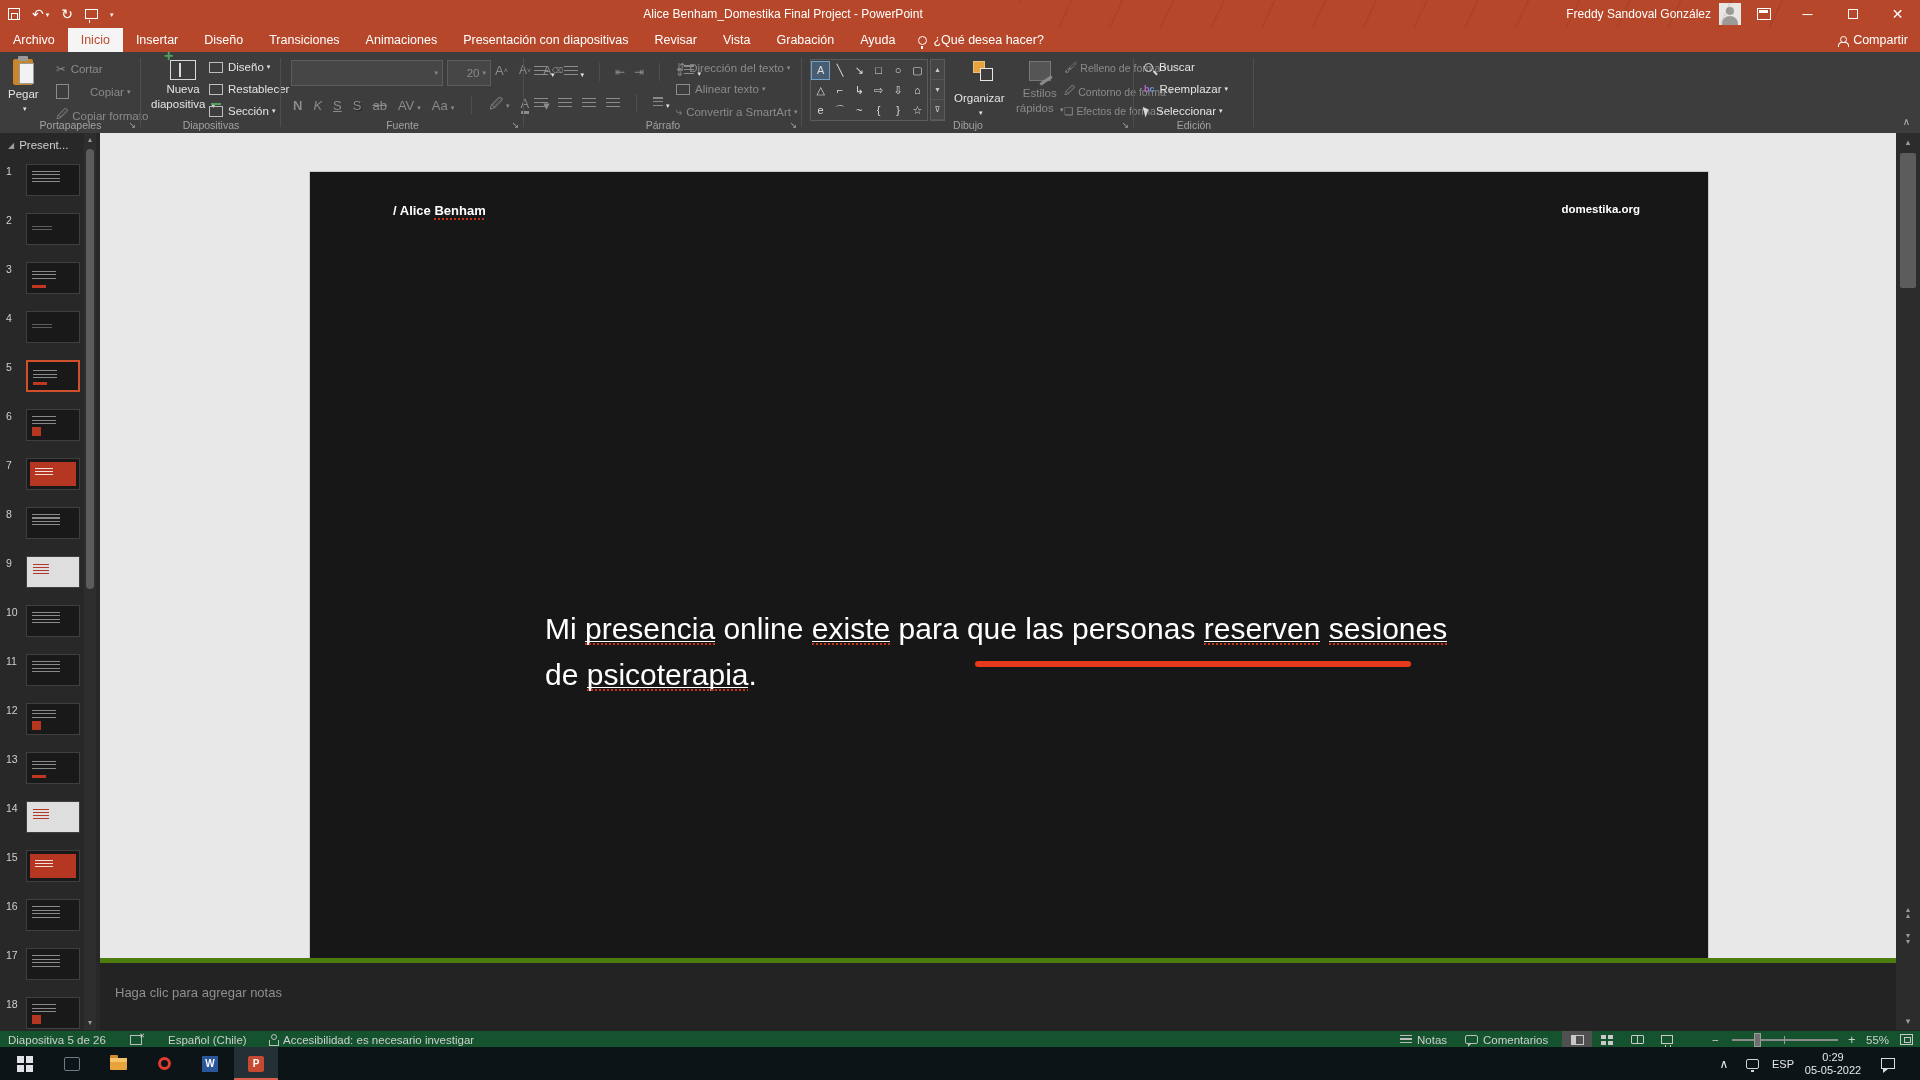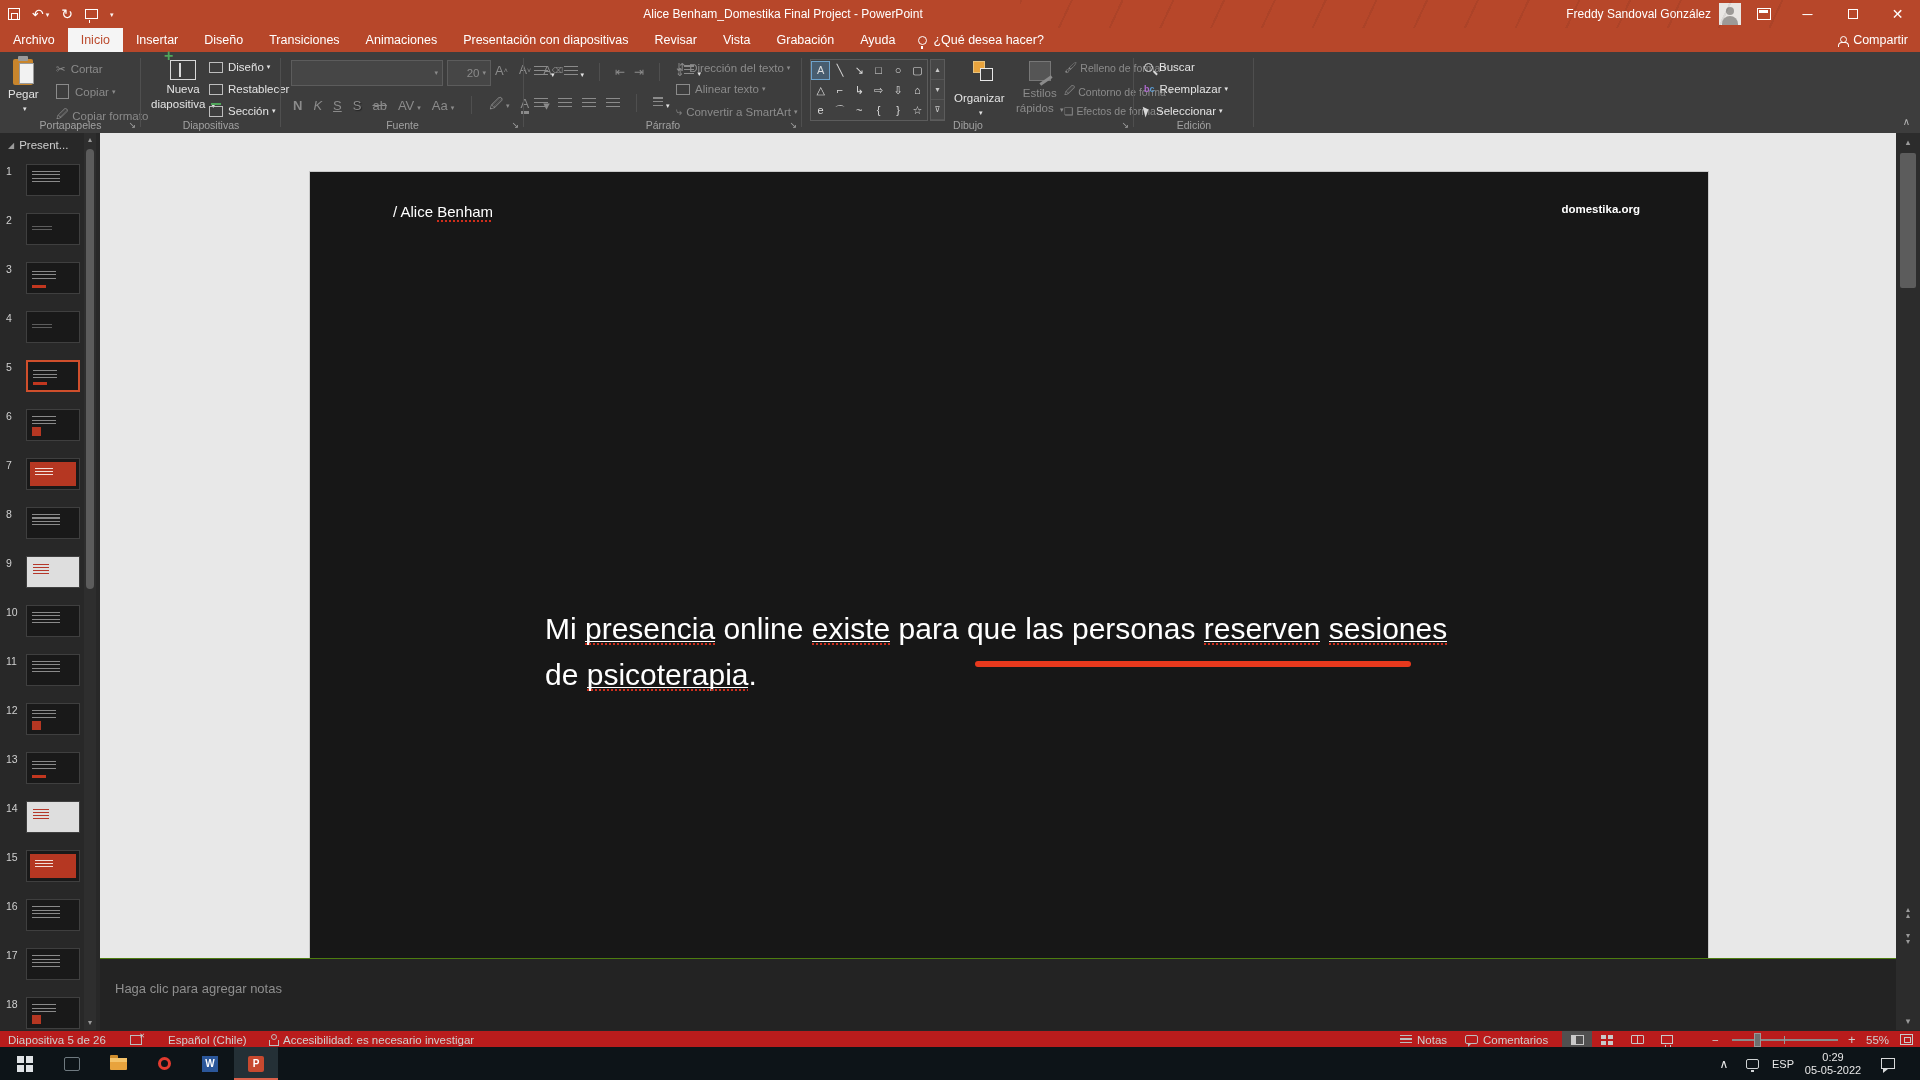--- a/index.html
+++ b/index.html
@@ -103,41 +103,41 @@
   .thumb.e{background:#dedede}
   .thumb.e::after{content:"";position:absolute;left:6px;top:7px;width:16px;height:10px;background:repeating-linear-gradient(#b5372a 0 1px,transparent 1px 3px)}
   .thumb.f::before{content:"";position:absolute;left:5px;top:6px;width:24px;height:9px;background:repeating-linear-gradient(#8a8a8a 0 1px,transparent 1px 3.5px)}
   .thumb.f::after{content:"";position:absolute;left:5px;bottom:4px;width:9px;height:9px;background:#b53722}
   .tscroll{position:absolute;right:4px;top:0;width:12px;height:897px;background:#2e2e2e}
   .tscroll .arrow{position:absolute;left:0;width:12px;height:14px;color:#9a9a9a;font-size:8px;text-align:center;line-height:14px}
   .tscroll .thumb-bar{position:absolute;left:2px;top:16px;width:8px;height:440px;background:#5c5c5c;border-radius:4px}
 
   .canvas{position:absolute;left:100px;top:0;width:1796px;height:897px;background:#e8e8e8}
   .slide{position:absolute;left:210px;top:39px;width:1398px;height:786px;background:#171717;box-shadow:0 0 0 1px #c9c9c9}
-  .slide-h-left{position:absolute;left:83px;top:31px;color:#fff;font-size:15px;font-weight:normal;white-space:nowrap}
+  .slide-h-left{position:absolute;left:83px;top:31px;color:#fff;font-size:13px;font-weight:bold;white-space:nowrap}
   .slide-h-right{position:absolute;right:68px;top:31px;color:#fff;font-size:11.5px;font-weight:bold}
   .slide-title{position:absolute;left:0;right:0;top:316px;text-align:center;color:#fb3a1d;font-size:62px;font-weight:300;letter-spacing:-.5px}
   .slide-body{position:absolute;left:235px;top:434px;width:1250px;color:#fff;font-size:30px;line-height:46px;font-weight:300}
   .slide-body span{white-space:pre}
   .uline{position:relative}
   .uline::before{content:"";position:absolute;left:0;right:0;bottom:3px;height:1.5px;background:#fff}
   .uline::after{content:"";position:absolute;left:0;right:0;bottom:0;height:2.5px;background:repeating-linear-gradient(90deg,#cf2e1c 0 2px,transparent 2px 4px)}
   .sq{position:relative}
   .sq::after{content:"";position:absolute;left:0;right:0;bottom:-2px;height:2px;background:repeating-linear-gradient(90deg,#cf2e1c 0 2px,transparent 2px 4px)}
   .redbar{position:absolute;left:665px;top:489px;width:436px;height:6px;background:#e8391d;border-radius:3px}
-  .notes{position:absolute;left:0;bottom:0;width:1796px;height:72px;background:#232323;border-top:1px solid #4d7c0f}
+  .notes{position:absolute;left:0;bottom:0;width:1796px;height:72px;background:#232323;border-top:5px solid #4d7c0f}
   .notes-text{position:absolute;left:15px;top:22px;color:#8f8f8f;font-size:13px}
 
   .vscroll{position:absolute;right:0;top:0;width:24px;height:897px;background:#2c2c2c}
   .vscroll .arr{position:absolute;left:0;width:24px;height:18px;color:#9a9a9a;font-size:9px;text-align:center;line-height:18px}
   .vscroll .vthumb{position:absolute;left:4px;top:20px;width:16px;height:135px;background:#5c5c5c;border-radius:2px}
   .dblchev{position:absolute;left:0;width:24px;height:24px;color:#9a9a9a;display:flex;flex-direction:column;align-items:center;justify-content:center;font-size:8px;line-height:6px}
 
   
-  .statusbar{position:absolute;left:0;top:1030px;width:1920px;height:17px;background:#b91c1c;color:#cfcfcf;font-size:11.5px;border-top:1px solid #262626}
+  .statusbar{position:absolute;left:0;top:1030px;width:1920px;height:17px;background:#14532d;color:#cfcfcf;font-size:11.5px;border-top:1px solid #262626}
   .sb{position:absolute;top:0;height:17px;display:flex;align-items:center;white-space:nowrap}
   .book{display:inline-block;width:12px;height:10px;border:1.2px solid #bdbdbd;position:relative;margin-right:4px}
   .book::after{content:"✕";position:absolute;right:-4px;top:-4px;font-size:7px;color:#cfcfcf}
   .acc{display:inline-block;width:10px;height:12px;position:relative;margin-right:5px}
   .acc::before{content:"";position:absolute;left:3px;top:0;width:4px;height:4px;border-radius:50%;border:1.2px solid #bdbdbd}
   .acc::after{content:"";position:absolute;left:1px;top:6px;width:8px;height:5px;border:1.2px solid #bdbdbd;border-top:none}
   .notesic{display:inline-block;width:12px;height:9px;background:repeating-linear-gradient(#bdbdbd 0 1.2px,transparent 1.2px 3.5px);margin-right:5px}
   .bubble{display:inline-block;width:13px;height:9px;border:1.2px solid #bdbdbd;border-radius:2px;position:relative;margin-right:5px}
   .bubble::after{content:"";position:absolute;left:2px;bottom:-4px;width:0;height:0;border-top:4px solid #bdbdbd;border-right:4px solid transparent}
   .viewbtn{width:30px;height:17px;display:flex;align-items:center;justify-content:center}
@@ -249,21 +249,21 @@
 
     <div class="grp" style="left:0;width:141px">
       <div class="bigbtn" style="left:8px;top:7px">
         <span class="clip"></span>
         <span>Pegar</span>
         <span class="dd">▾</span>
       </div>
       <div class="row dis" style="left:56px;top:10px">✂ <span style="margin-left:5px">Cortar</span></div>
       <div class="row dis" style="left:56px;top:32px">
           <span class="pg2"></span>
-          <span style="margin-left:6px">Copiar</span>
+          <span style="margin-left:21px">Copiar</span>
           <span class="dd">▾</span>
         </div>
       <div class="row dis" style="left:56px;top:54px">🖉 <span style="margin-left:4px">Copiar formato</span></div>
       <div class="glabel">Portapapeles</div>
       <span class="launcher">↘</span>
     </div>
 
     <div class="grp" style="left:141px;width:140px">
       <div class="bigbtn" style="left:10px;top:8px">
         <span class="newslide"></span>

